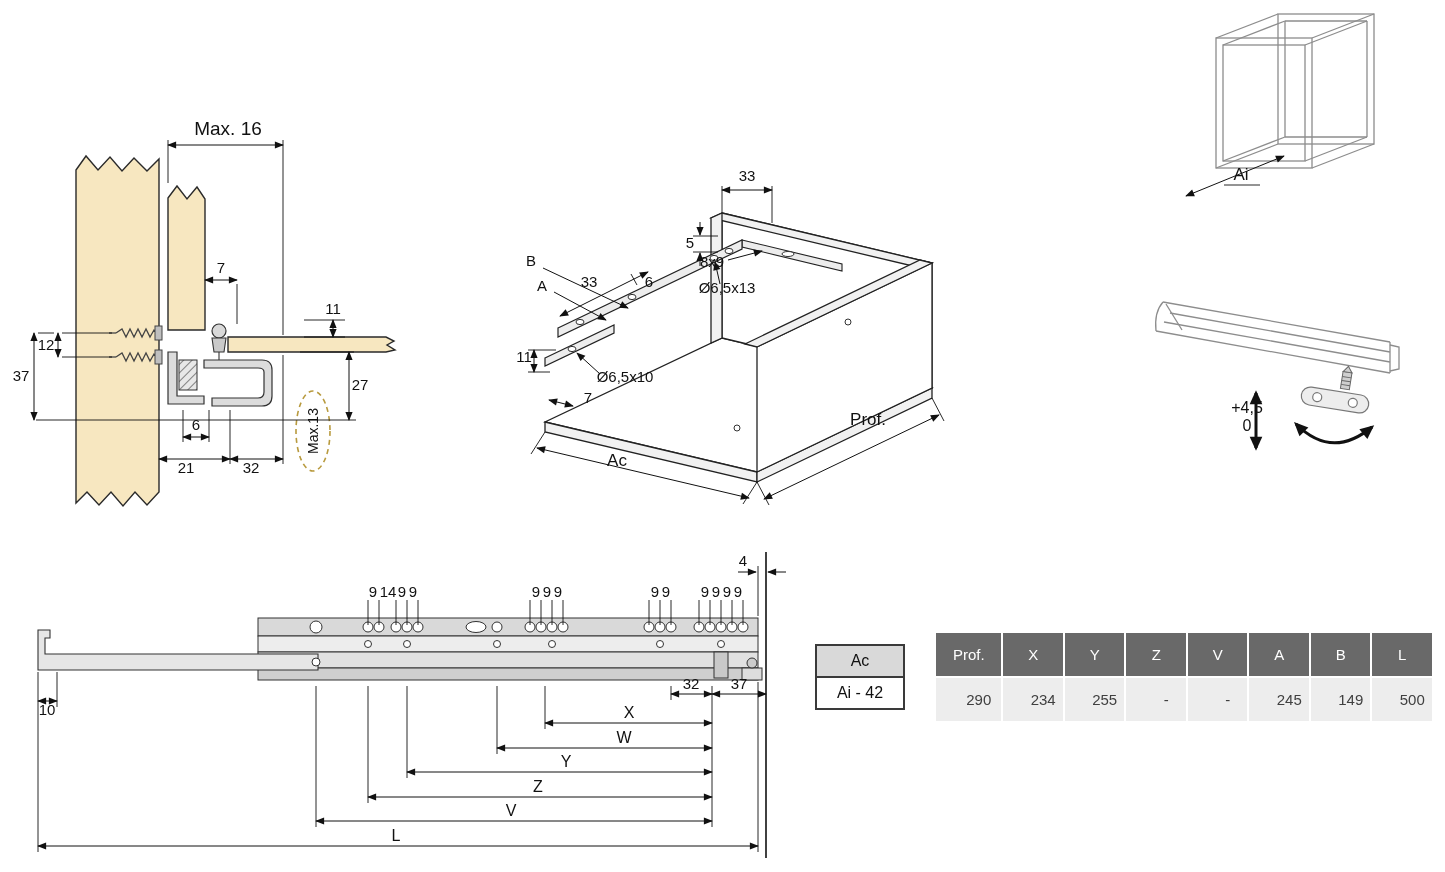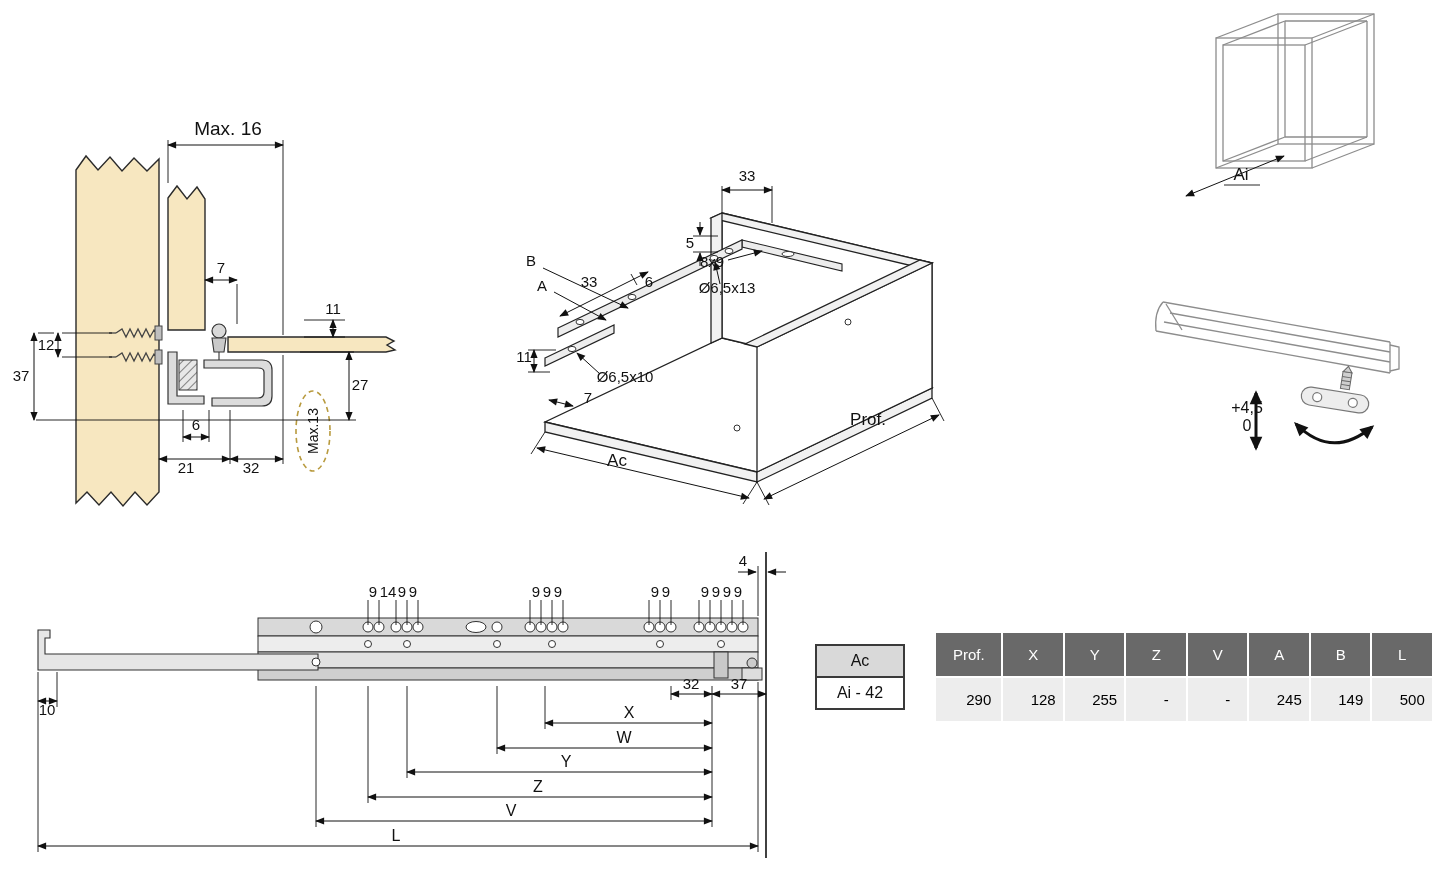--- a/index.html
+++ b/index.html
@@ -19,21 +19,21 @@
   .hole{fill:#fff;stroke:#333;stroke-width:1;}
   
   .tbl-small{position:absolute;left:815px;top:644px;width:86px;border:2px solid #3a3a3a;
              background:#fff;font-size:16px;text-align:center;color:#111;}
   .tbl-small-header{background:#d9d9d9;border-bottom:2px solid #3a3a3a;padding:6px 0;}
   .tbl-small-value{padding:6px 4px;}
   .tbl-main{position:absolute;left:936px;top:633px;width:496px;background:#fff;
             display:grid;grid-template-columns:1.1fr 1fr 1fr 1fr 1fr 1fr 1fr 1fr;
             grid-auto-rows:43px;gap:2px;font-size:15px;}
   .tbl-main .hc{background:#696969;color:#fff;display:flex;align-items:center;justify-content:center;}
-  .tbl-main .vc{background:#ededed;color:#000000;display:flex;align-items:center;justify-content:center;padding-left:20px;}
+  .tbl-main .vc{background:#ededed;color:#404040;display:flex;align-items:center;justify-content:center;padding-left:20px;}
 </style>
 </head>
 <body>
 
 <div id="page">
 
 <svg width="1445" height="872" viewBox="0 0 1445 872">
   <defs>
     <marker id="aE" viewBox="0 0 10 10" refX="9" refY="5" markerWidth="11" markerHeight="9" orient="auto" markerUnits="userSpaceOnUse">
           <path d="M0,1 L10,5 L0,9 z" fill="#111"></path>
@@ -390,21 +390,21 @@
 <div class="tbl-main">
   <div class="hc">Prof.</div>
   <div class="hc">X</div>
   <div class="hc">Y</div>
   <div class="hc">Z</div>
   <div class="hc">V</div>
   <div class="hc">A</div>
   <div class="hc">B</div>
   <div class="hc">L</div>
   <div class="vc">290</div>
-  <div class="vc">128</div>
+  <div class="vc">234</div>
   <div class="vc">255</div>
   <div class="vc">-</div>
   <div class="vc">-</div>
   <div class="vc">245</div>
   <div class="vc">149</div>
   <div class="vc">500</div>
 </div>
 
 </div>
 

